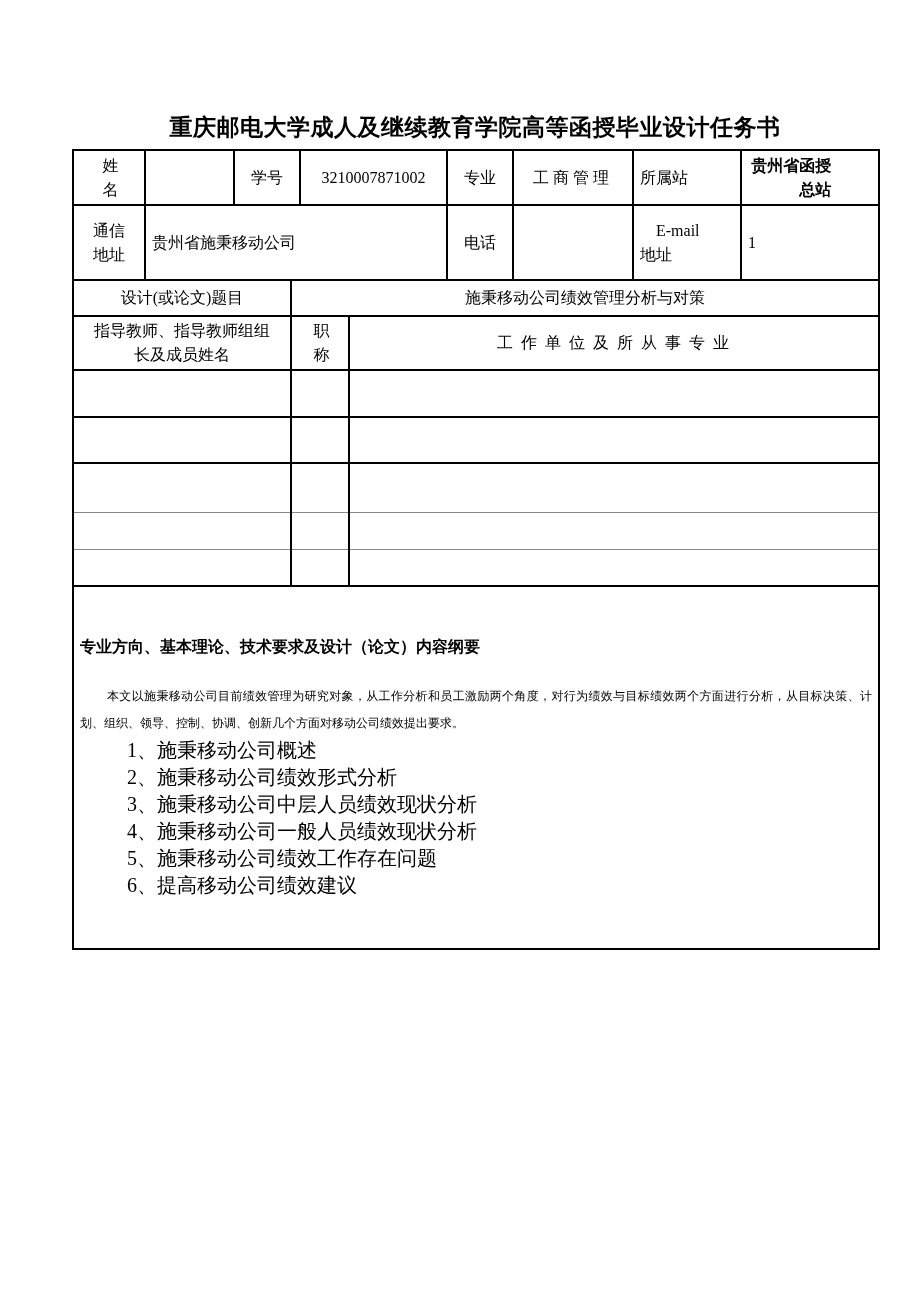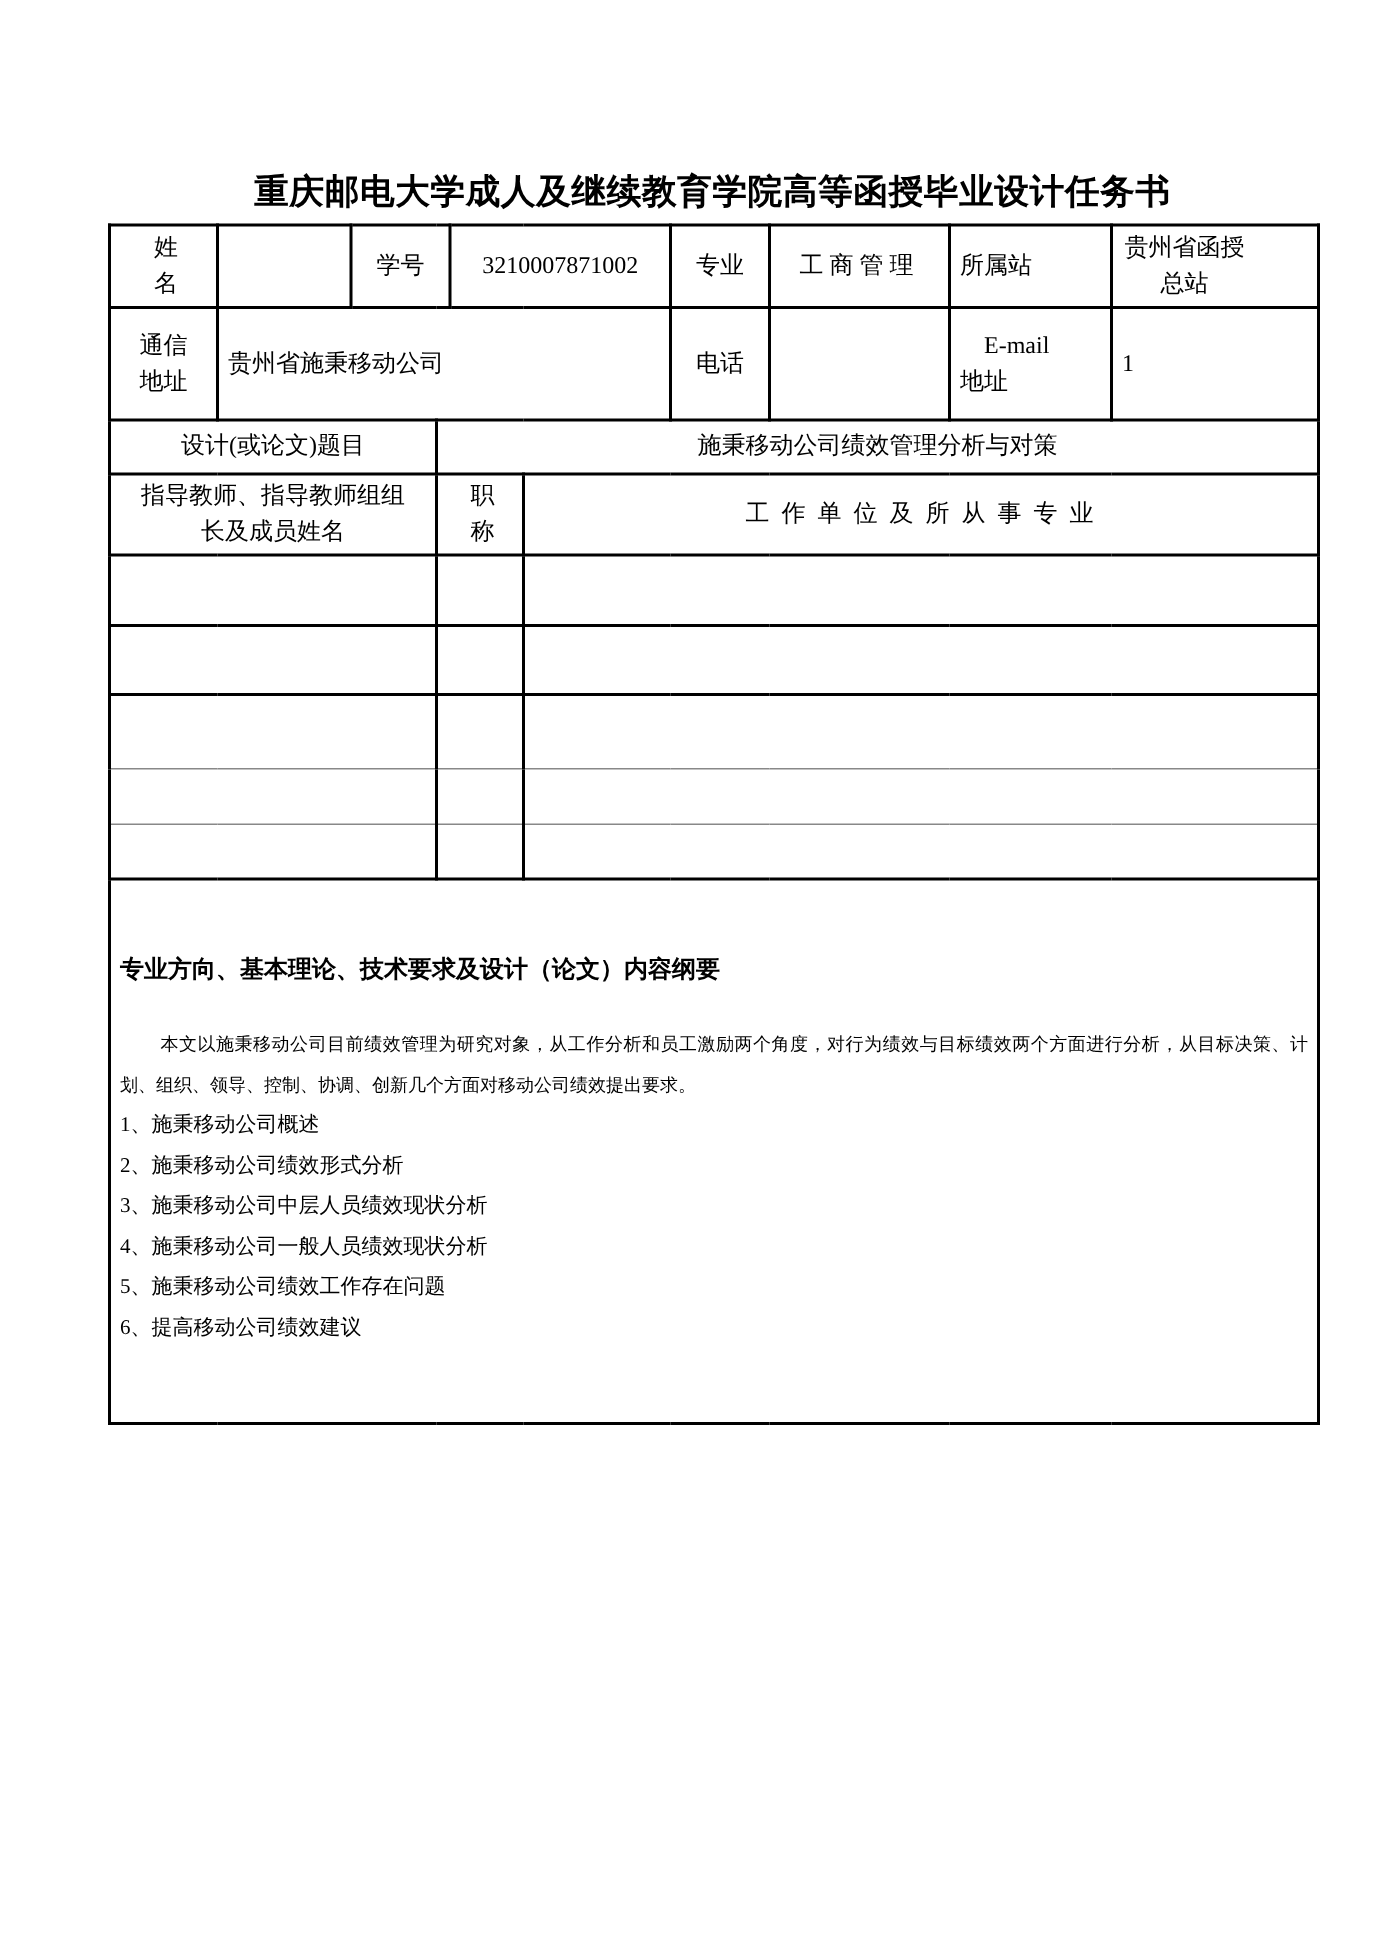--- a/index.html
+++ b/index.html
@@ -41,21 +41,21 @@
     padding:2px 6px;
     vertical-align:middle;
     overflow:hidden;
     word-break:break-word;
   }
   td.c { text-align:center; }
   td.l { text-align:left; padding-left:9px; }
   
   .w2ch { display:inline-block; width:1.2em; text-align:right; line-height:24px; }
   .w4ch { display:inline-block; width:2.3em; text-align:center; line-height:24px; }
-  .w5ch { display:inline-block; width:5.2em; text-align:center; line-height:24px; }
+  .w5ch { display:inline-block; width:5.2em; text-align:right; line-height:24px;font-weight:bold; }
   .w11  { display:inline-block; max-width:186px; line-height:24px; }
   .email-cell { text-align:left; padding-left:6px; }
   .email-label { display:inline-block; width:4em; text-indent:16px; line-height:24px; }
   .ls { letter-spacing:4px; }
   .worklbl { letter-spacing:2px; }
   tr.row-light-a td { border-bottom:1px solid #888; }
   tr.row-light-b td { border-top:1px solid #888; border-bottom:1px solid #888; }
   tr.row-light-c td { border-top:1px solid #888; }
   td.big {
     vertical-align:top;
@@ -63,21 +63,21 @@
     text-align:left;
   }
   .outline-heading { font-size:16px; line-height:20px;font-weight:bold; }
   .outline-para {
     margin:26px 0 0 0;
     font-size:12px;
     line-height:27px;
     text-indent:27px;
     text-align:justify;
   }
-  .outline-item { font-size:14px; line-height:27px; }
+  .outline-item { font-size:20px; line-height:27px;margin-left:47px; }
 </style>
 </head>
 <body>
 
 <div class="page">
 
   <h1 class="doc-title">重庆邮电大学成人及继续教育学院高等函授毕业设计任务书</h1>
 
   <table class="task-form">
     <colgroup>

